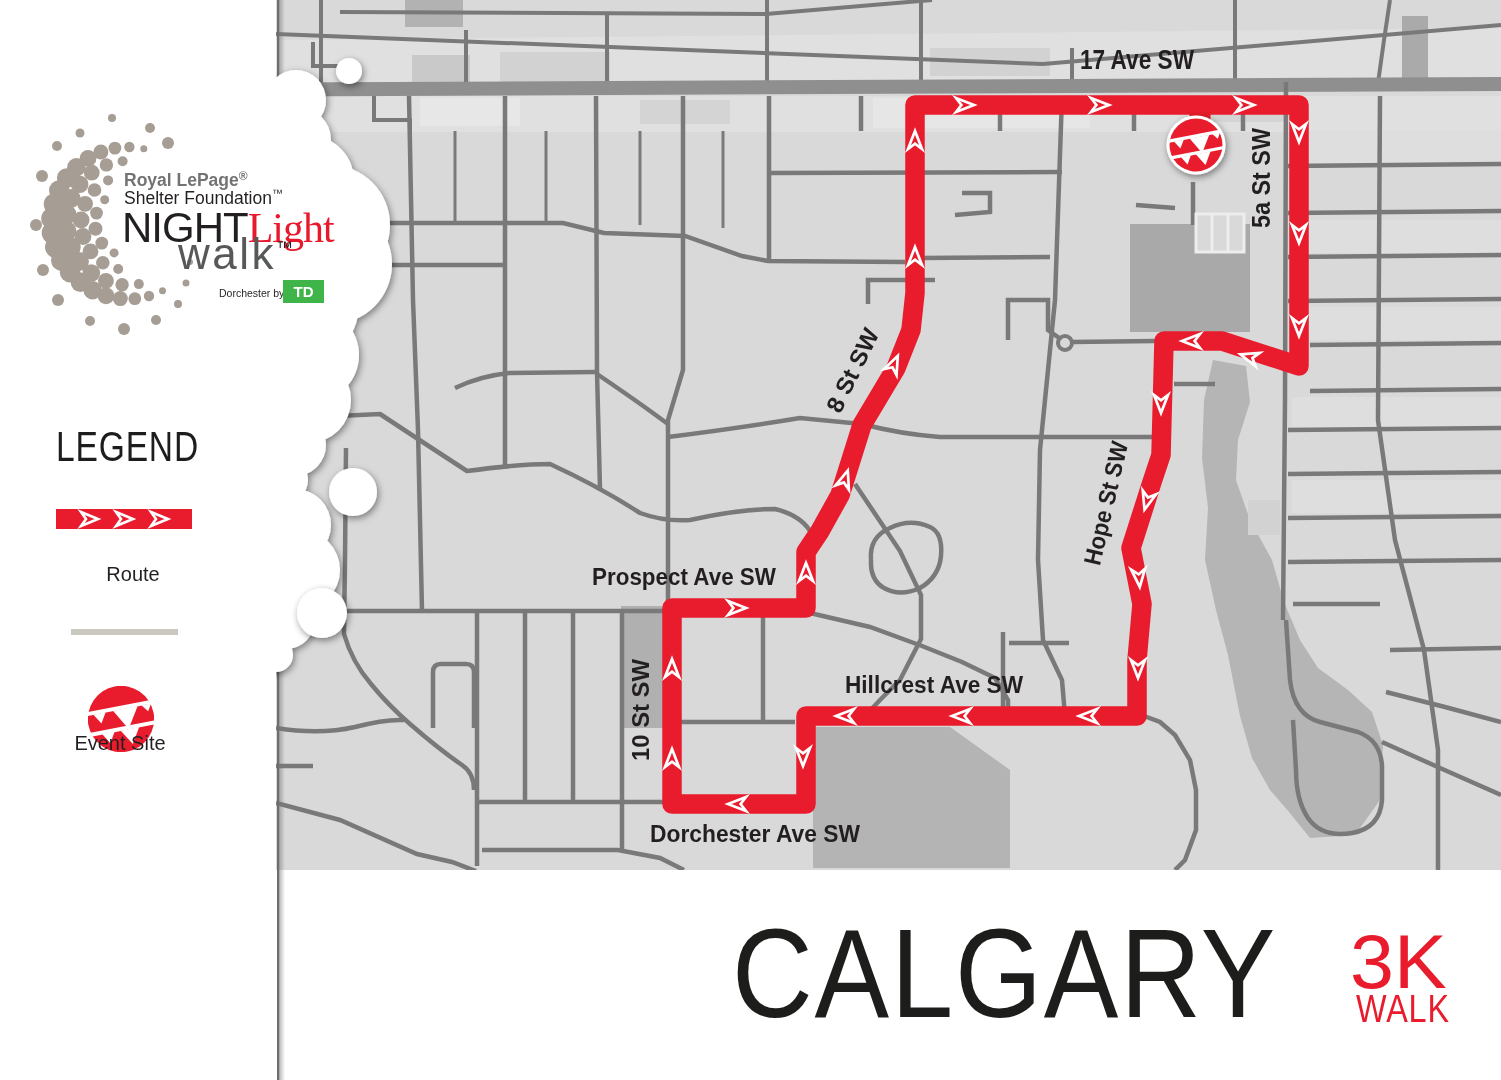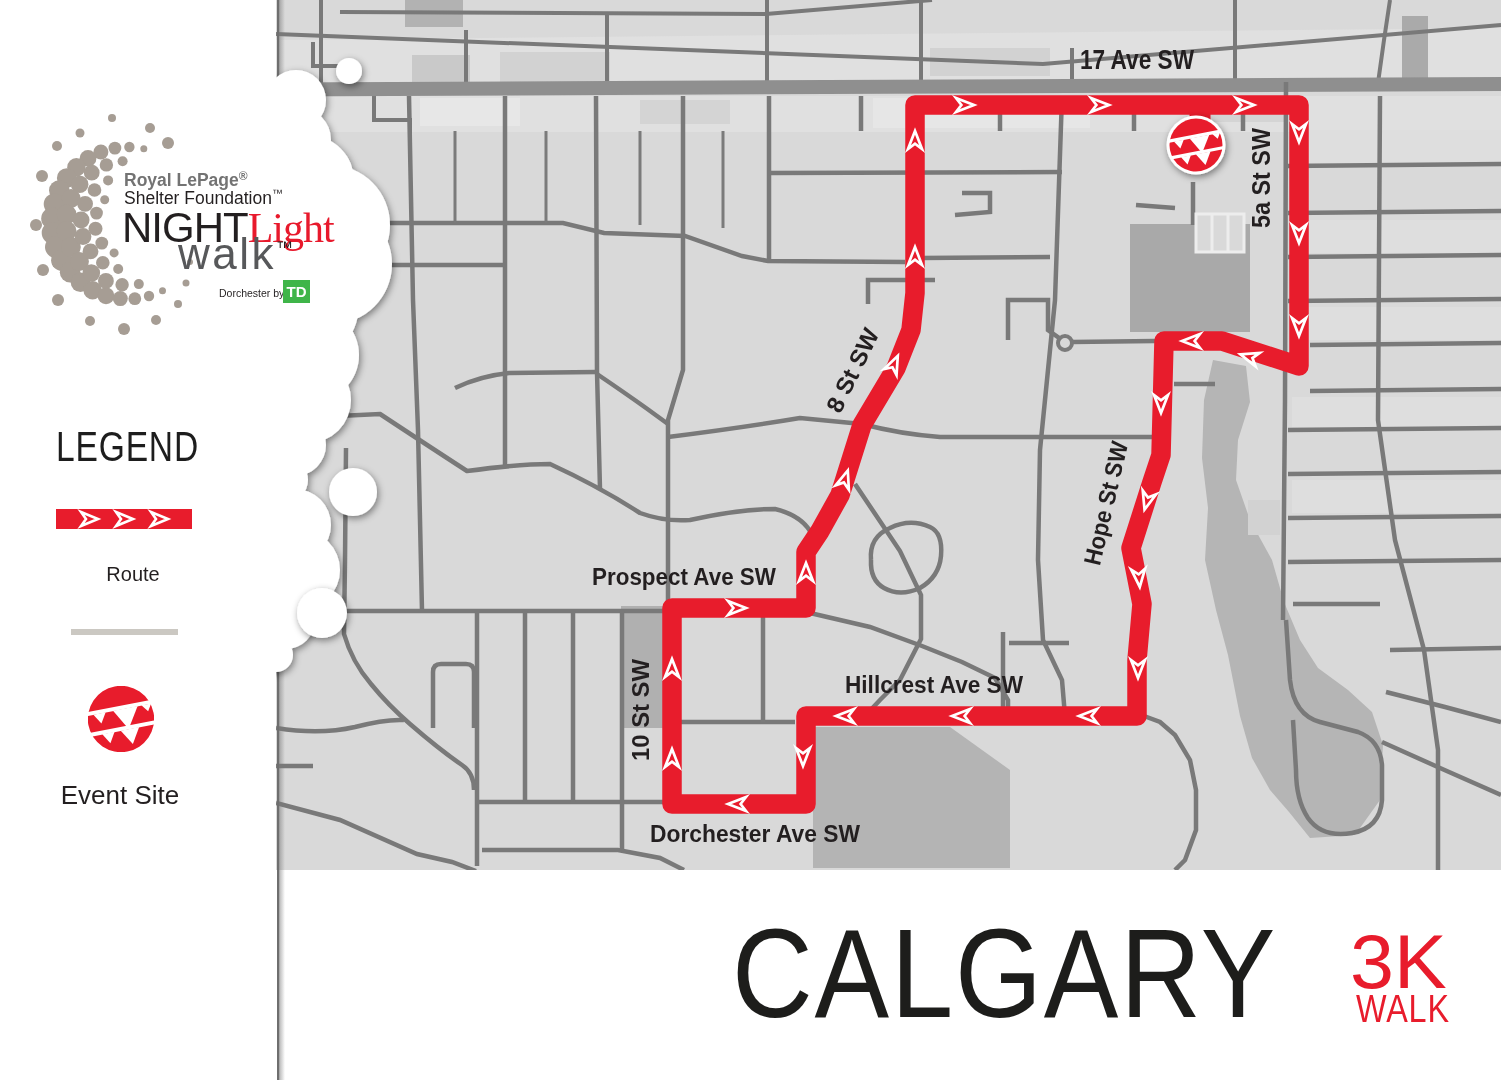--- a/index.html
+++ b/index.html
@@ -347,21 +347,21 @@
 <div class="abs" style="left:124px;top:169px;font-size:17.5px;font-weight:bold;color:#737373;letter-spacing:0px;">Royal LePage<span style="font-size:12px;vertical-align:6px;">®</span></div>
 
 <div class="abs" style="left:124px;top:187px;font-size:17.5px;font-weight:normal;color:#231f20;">Shelter Foundation<span style="font-size:11px;vertical-align:7px;">™</span></div>
 
 <div class="abs" style="left:122px;top:204px;font-size:42px;color:#231f20;letter-spacing:-1px;">NIGHT<span style="color:#e8192c;font-family:Liberation Serif, serif;">Light</span></div>
 
 <div class="abs" style="left:178px;top:229px;font-size:44px;color:#57585a;letter-spacing:2.5px;">walk<span style="font-size:17px;vertical-align:16px;color:#231f20;">™</span></div>
 
 <div class="abs" style="left:219px;top:287px;font-size:10.5px;color:#231f20;">Dorchester by</div>
 
-<div class="abs" style="left:283px;top:280px;width:27px;height:23px;background:#3fb549;color:#fff;font-size:15px;font-weight:bold;text-align:center;line-height:23px;">TD</div>
+<div class="abs" style="left:283px;top:280px;width:41px;height:23px;background:#3fb549;color:#fff;font-size:15px;font-weight:bold;text-align:center;line-height:23px;">TD</div>
 
 <div class="abs" style="left:56px;top:423px;font-size:42px;color:#1d1d1d;letter-spacing:1px;transform:scaleX(0.80);transform-origin:left top;">LEGEND</div>
 
 <svg class="abs" style="left:56px;top:509px" width="136" height="20" viewBox="0 0 136 20">
   <rect width="136" height="20" fill="#e81c2c"></rect>
   <g>
     <path d="M 25,3 L 42,10 L 25,17 L 30,10 Z" fill="none" stroke="#fff" stroke-width="2.6"></path>
     <path d="M 60,3 L 77,10 L 60,17 L 65,10 Z" fill="none" stroke="#fff" stroke-width="2.6"></path>
     <path d="M 95,3 L 112,10 L 95,17 L 100,10 Z" fill="none" stroke="#fff" stroke-width="2.6"></path>
   </g>
@@ -379,20 +379,20 @@
       <polygon points="-5,-7.6 15,-7.6 4.5,9"></polygon>
       <rect x="-27" y="6.2" width="54" height="3.2"></rect>
       <polygon points="-21,-7.6 -11,-7.6 -16,0.5"></polygon>
       <polygon points="18,-7.6 26,-7.6 22.5,-2"></polygon>
       <polygon points="-17,9.1 -7,9.1 -12,17.5"></polygon>
       <polygon points="-2,9.1 13,9.1 5.5,21.5"></polygon>
     </g>
   </g>
 </svg>
 
-<div class="abs" style="left:0;top:780px;width:240px;text-align:center;font-size:26px;color:#231f20;">Event Site</div>
+<div class="abs" style="left:0;top:732px;width:240px;text-align:center;font-size:20px;color:#231f20;">Event Site</div>
 
 <div class="abs" style="left:732px;top:901px;font-size:126px;color:#1d1d1b;letter-spacing:2px;transform:scaleX(0.888);transform-origin:left top;">CALGARY</div>
 
 <div class="abs" style="left:1350px;top:918px;font-size:76px;color:#e81c2c;transform:scaleX(1.04);transform-origin:left top;">3K</div>
 
 <div class="abs" style="left:1356px;top:987px;font-size:39px;color:#e81c2c;letter-spacing:1px;transform:scaleX(0.83);transform-origin:left top;">WALK</div>
 </div>
 
 </body></html>

